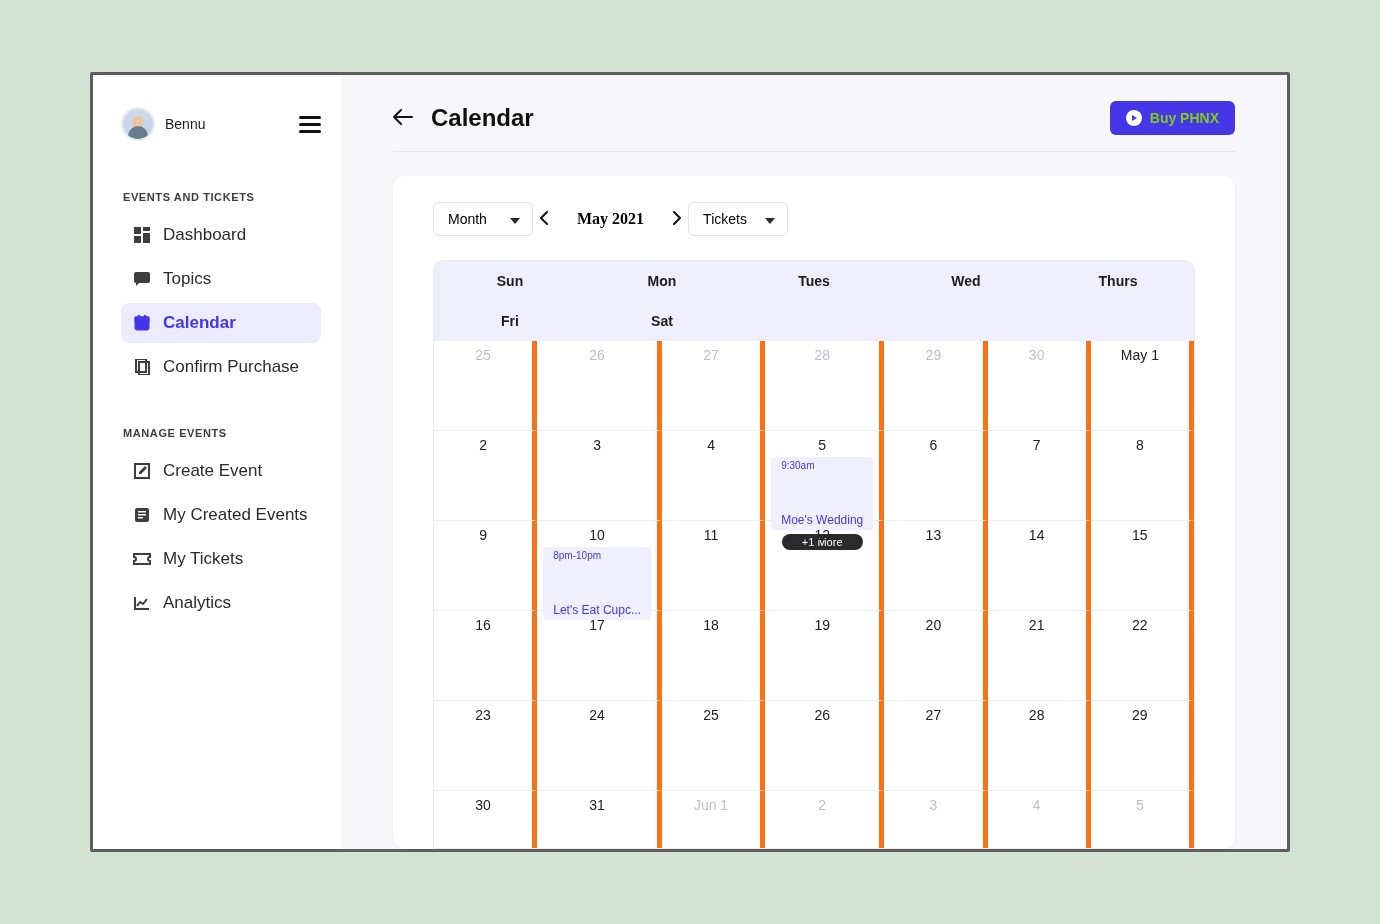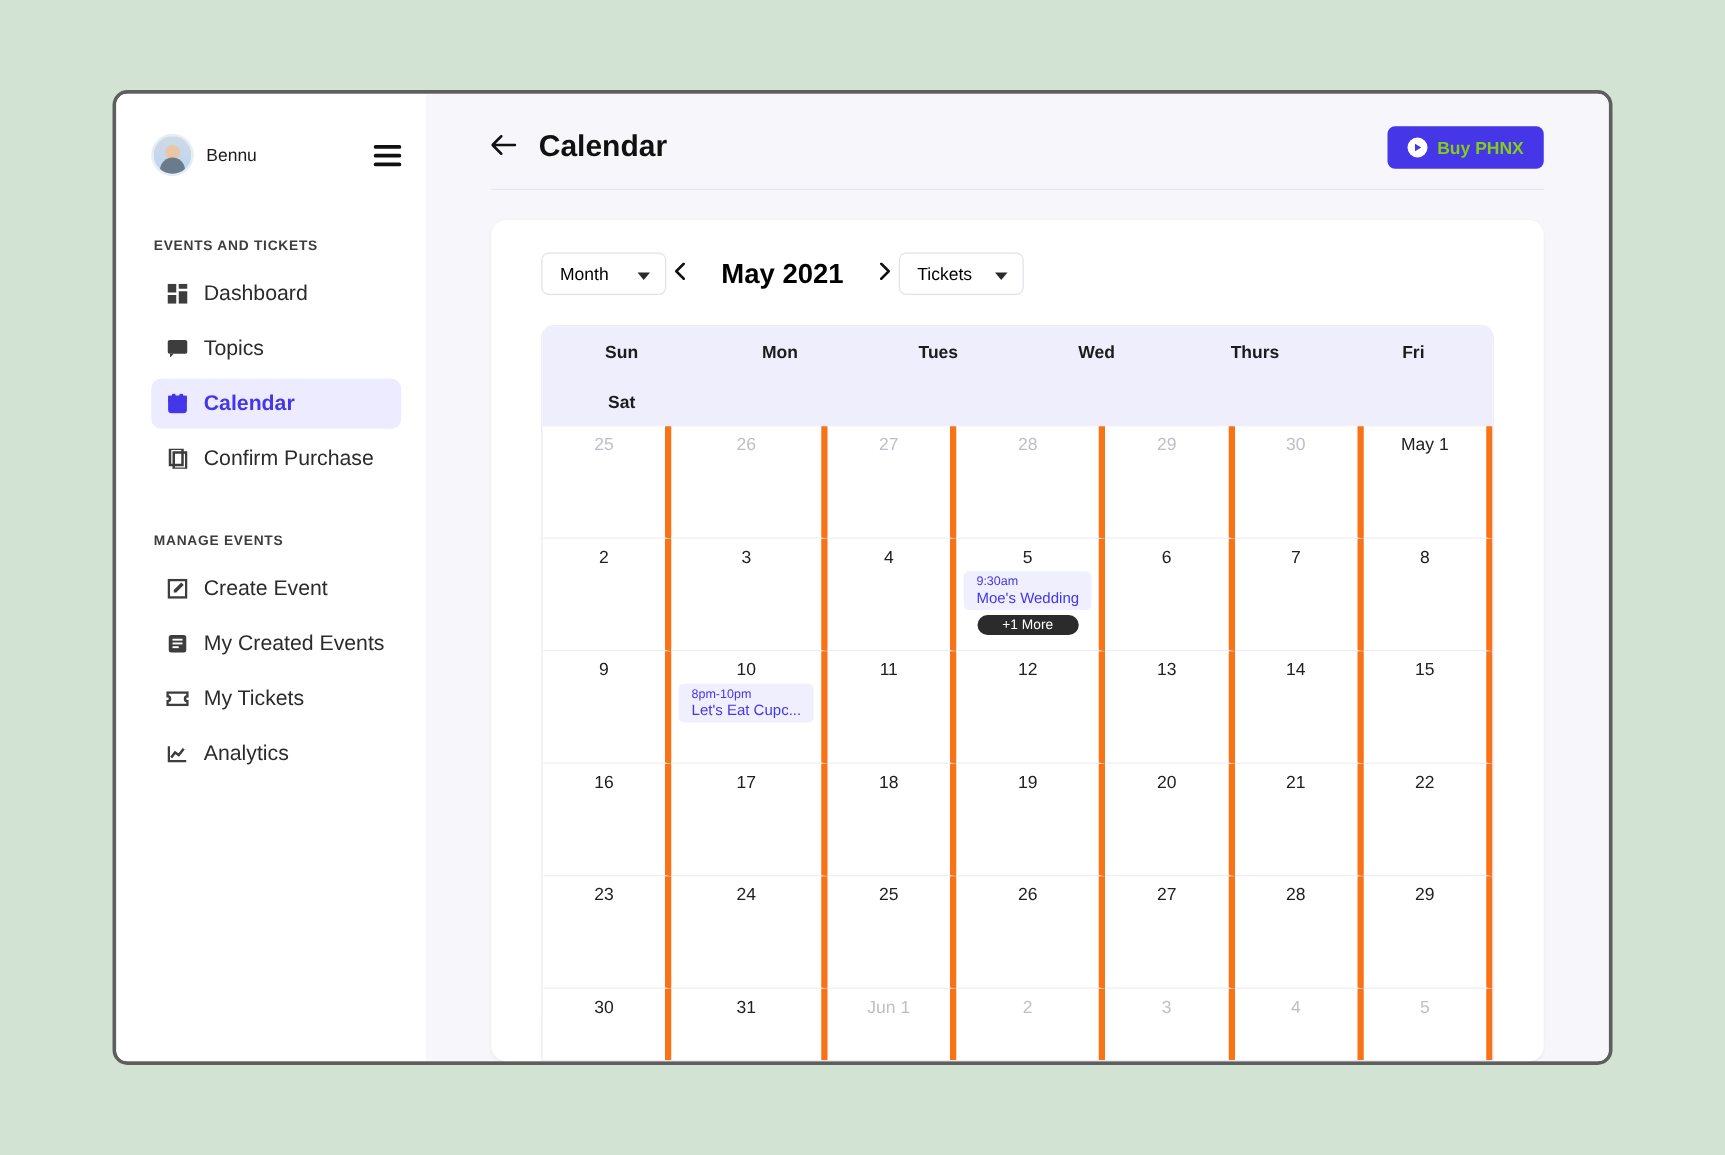--- a/index.html
+++ b/index.html
@@ -9,21 +9,21 @@
     width: 1380px;
     height: 924px;
     overflow: hidden;
     display:flex; align-items:center; justify-content:center;
   }
   .window {
     width: 1200px;
     height: 780px;
     background: #fff;
     border: 3px solid #5e5e5e;
-    border-radius: 12px;
+    border-radius: 2px;
     display: flex;
     overflow: hidden;
   }
   .sidebar {
     width: 248px;
     background: #fff;
     padding: 32px 20px 20px 28px;
     display:flex;
     flex-direction:column;
   }
@@ -72,35 +72,35 @@
     box-shadow:0 1px 3px rgba(20,20,40,.05);
     display:flex;flex-direction:column;
   }
   .controls{display:flex; align-items:center; justify-content:flex-start; margin-bottom:24px;}
   .select{
     border:1px solid #e2e2ea; border-radius:6px; padding:8px 38px 8px 14px;
     font-size:14px; background:#fff; position:relative; cursor:pointer; min-width:100px;
   }
   .select::after{content:""; position:absolute; right:12px; top:46%; width:0;height:0;border-left:5px solid transparent;border-right:5px solid transparent;border-top:6px solid #2b2b2b;}
   .period-nav{display:flex;align-items:center;gap:22px;}
-  .period-title{font-size:22px; font-weight:600;}
+  .period-title{font-size:16px; font-weight:600;font-family:Liberation Serif, serif;}
   .chev{font-size:15px; color:#222; cursor:pointer; padding:4px 6px;}
 
   .cal{flex:1; min-height:0; border:1px solid #eceaf2; border-radius:10px 10px 0 0; overflow:hidden;}
-  .cal-head{display:grid; grid-template-columns:repeat(6,1fr); background:#efeefc;}
+  .cal-head{display:grid; grid-template-columns:repeat(5,1fr); background:#efeefc;}
   .cal-head div{padding:12px 0;text-align:center;font-size:14px;font-weight:600;color:#1c1c1c;}
   .cal-body{display:grid; grid-template-columns:repeat(7,1fr); grid-auto-rows:90px;}
   .cell{border-right:5px solid #f97316;border-bottom:1px solid #f0eef5; padding:6px 6px 0; font-size:14px; text-align:center; position:relative;}
   .cell .num{font-weight:500;color:#202020;}
   .cell.muted .num{color:#bfbec8;}
   .event{
     background:#f0effe; text-align:left; padding:3px 10px; border-radius:4px; margin-top:4px; overflow:hidden;
   }
   .event .time{font-size:10px;color:#4536e8;display:block;line-height:1.1;}
-  .event .title{font-size:12px;color:#4536e8; white-space:nowrap; overflow:hidden; text-overflow:ellipsis; display:block;}
+  .event .title{font-size:12px;color:#4536e8; white-space:nowrap; overflow:hidden; text-overflow:ellipsis; display:block;margin-top:42px;}
   .more-pill{
     margin-top:4px; display:inline-block; background:#2b2b2b; color:#fff; font-size:11px; padding:2px 20px; border-radius:10px;
   }
 </style>
 </head>
 <body>
 
 <div class="window">
   <aside class="sidebar">
     <div class="profile-row">

